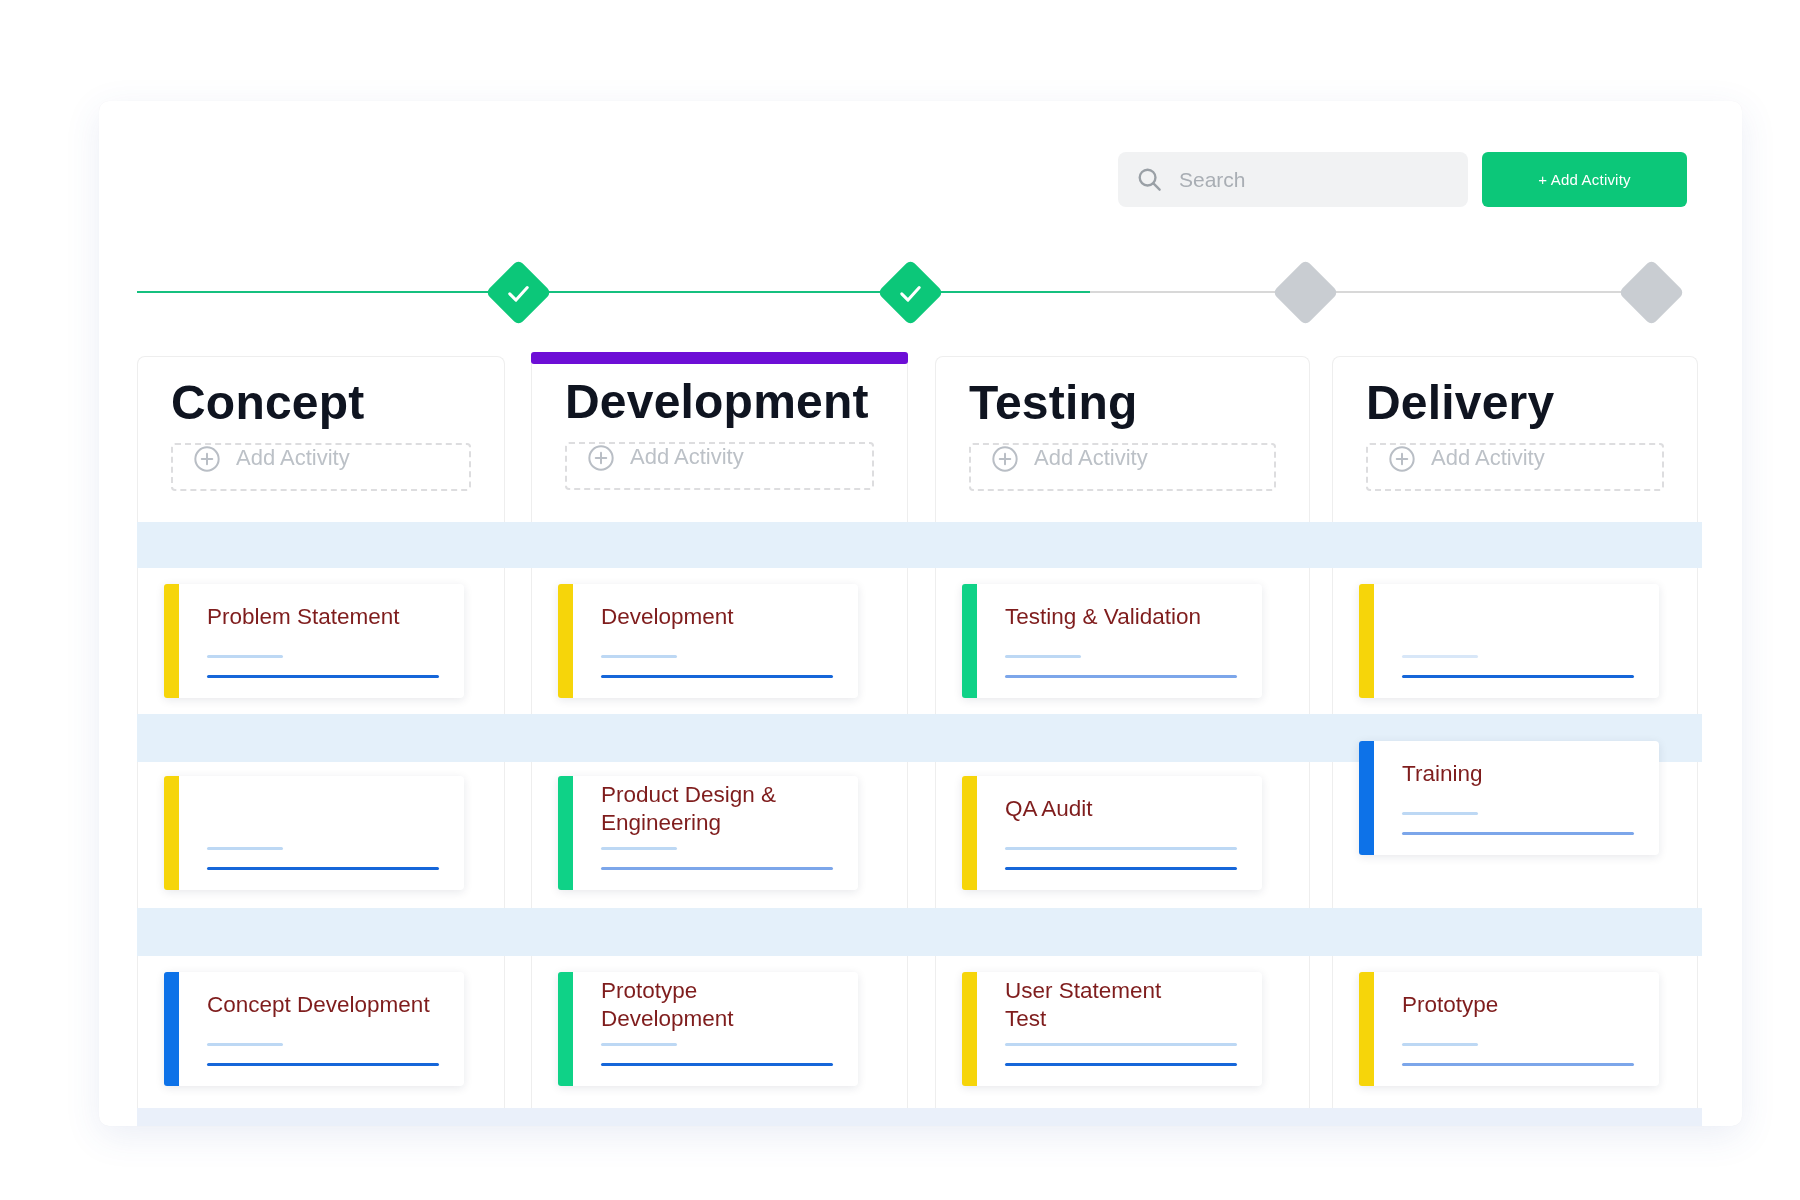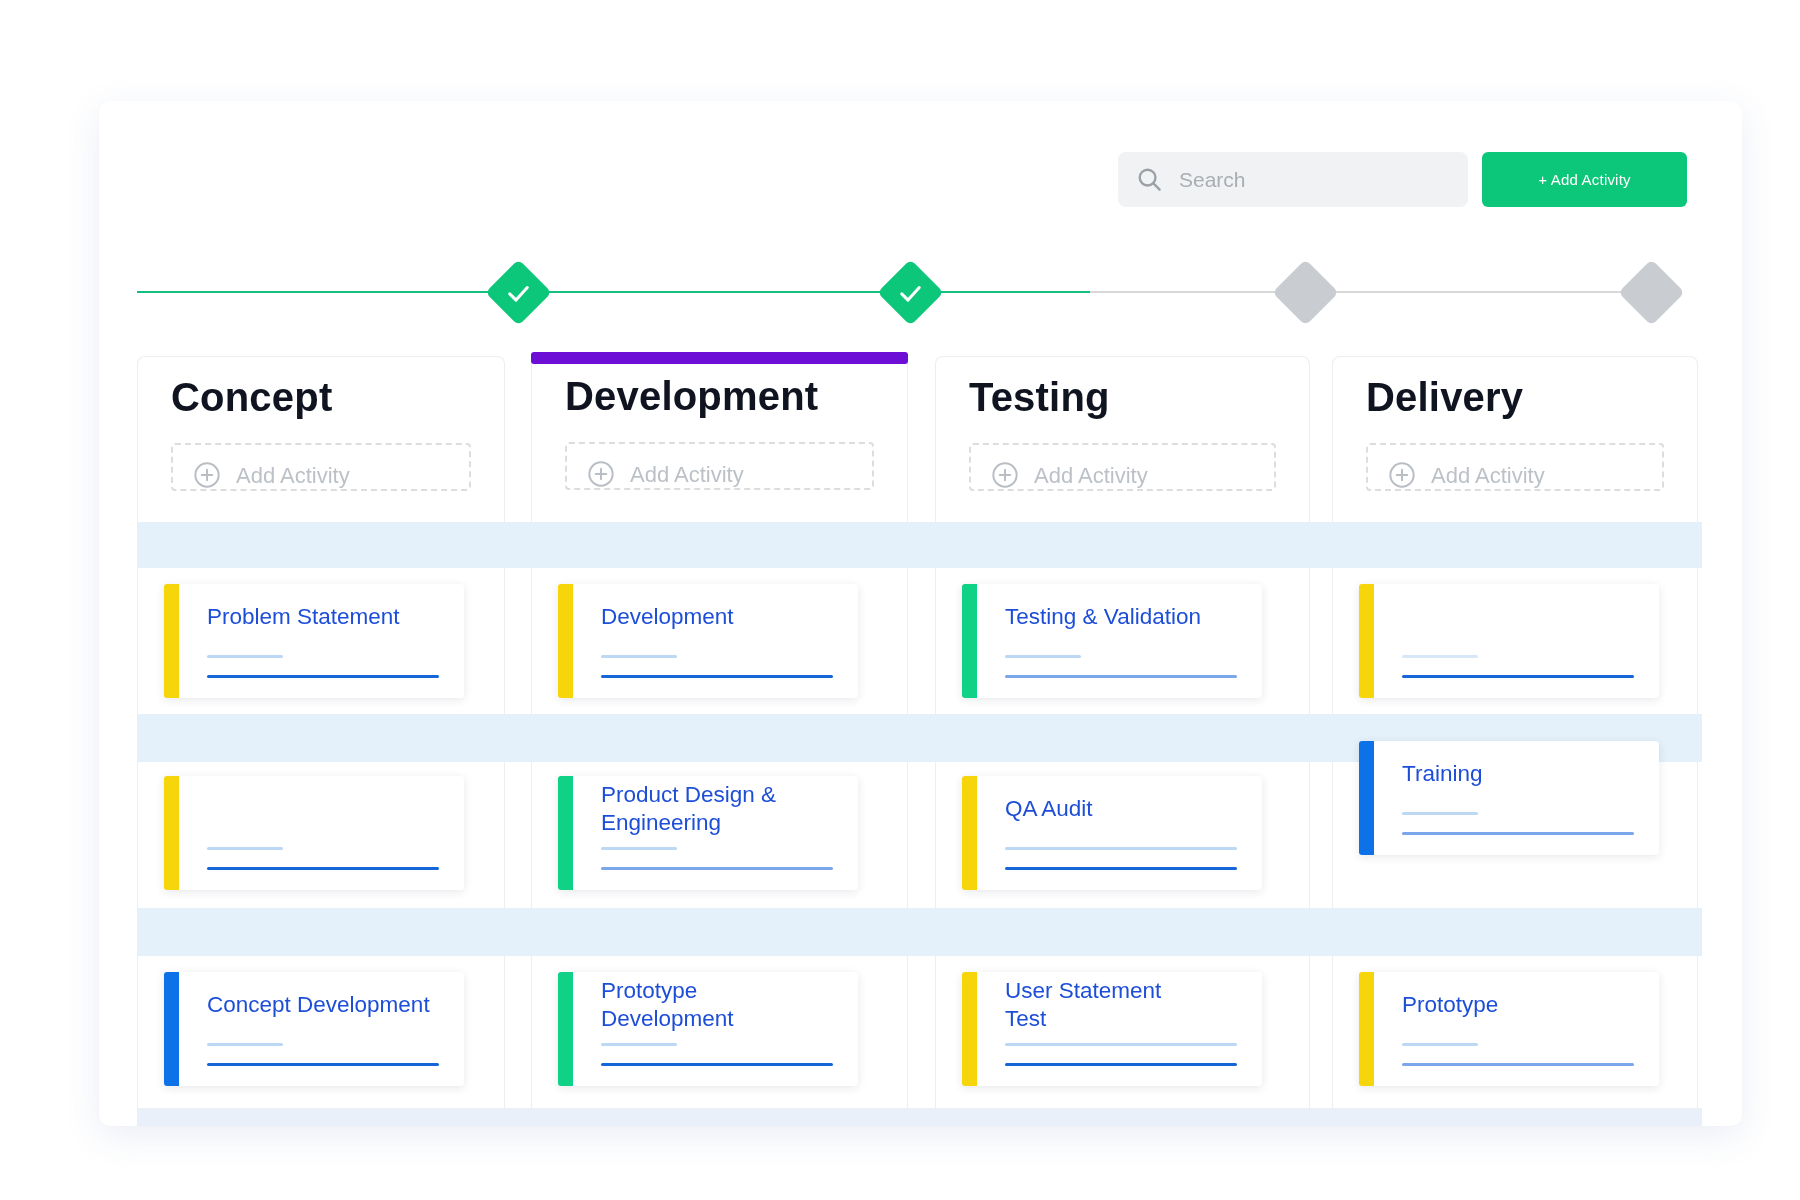--- a/index.html
+++ b/index.html
@@ -38,44 +38,44 @@
   }
   .diamond .chk { transform:rotate(-45deg); width:30px; height:30px; display:block; }
   
   .lane { position:absolute; left:38px; width:1565px; z-index:2; }
   
   .col {
     position:absolute; top:255px; height:752px; background:#ffffff;
     border:1px solid #eeeeee; border-bottom:none; border-radius:8px 8px 0 0; z-index:1;
   }
   .col-title {
-    position:absolute; left:33px; top:18px; font-size:40px; font-weight:700;
+    position:absolute; left:33px; top:18px; font-size:48px; font-weight:700;
     color:#0f1420; letter-spacing:.2px;
   }
   .col-add {
     position:absolute; left:33px; top:86px; height:48px;
     border:2px dashed #dddddf; border-radius:4px; background:transparent;
-    display:flex; align-items:flex-end; padding-left:20px; gap:15px;
+    display:flex; align-items:flex-start; padding-left:20px; gap:15px;
     color:#bcc1c7; font-size:22px; cursor:pointer; font-family:"Liberation Sans", sans-serif;
   }
   .active-bar {
     position:absolute; top:-4px; left:-1px; right:-1px; height:12px; border-radius:3px;
   }
   
   .card {
     position:absolute; width:300px; height:114px; background:#ffffff;
     border-radius:4px; box-shadow:0 2px 10px rgba(20,30,60,.10); z-index:3;
   }
   .card-bar {
     position:absolute; left:0; top:0; bottom:0; width:15px; border-radius:3px 0 0 3px;
   }
   .card-title {
     position:absolute; left:43px; top:4px; height:58px; right:16px;
     display:flex; align-items:center; font-size:22.5px; line-height:28px;
-    color:#1d4ed8; white-space:pre-line;
+    color:#7f1d1d; white-space:pre-line;
   }
   .pline { position:absolute; left:43px; height:3px; border-radius:2px; }
 </style>
 </head>
 <body>
 
 <div class="canvas">
   <div class="panel">
 
     <div class="search">

